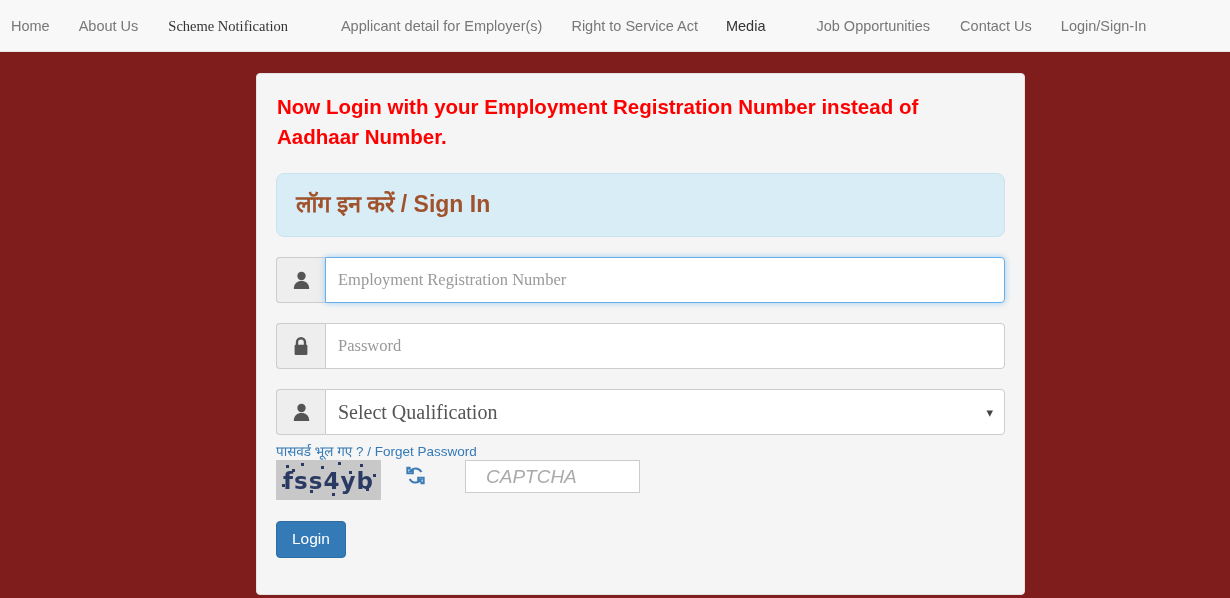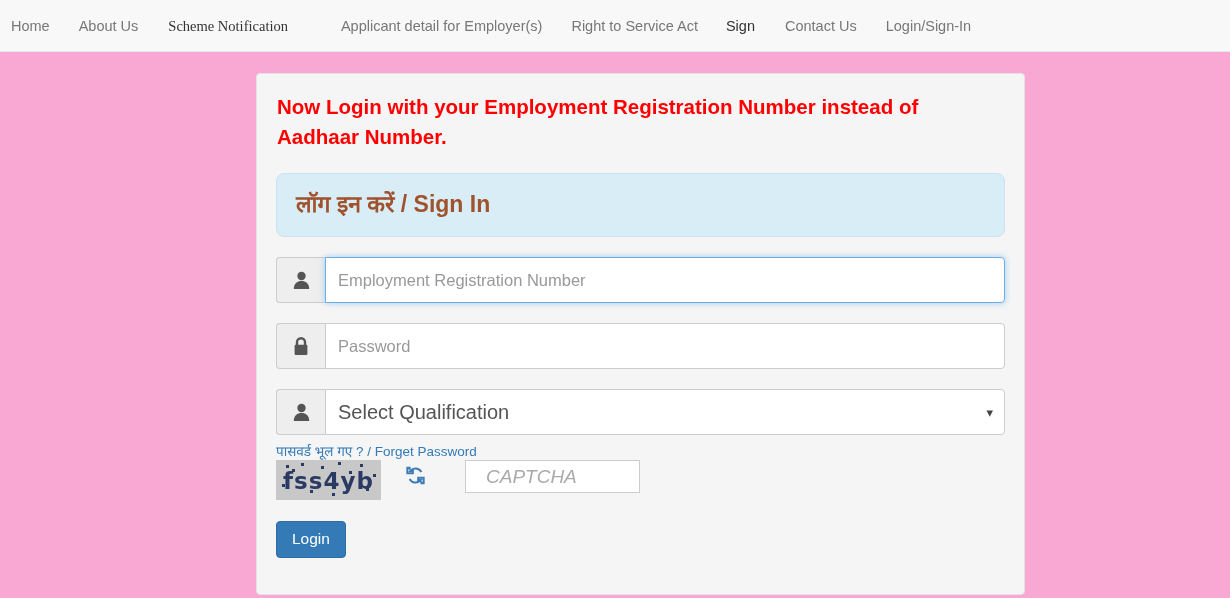--- a/index.html
+++ b/index.html
@@ -44,21 +44,21 @@
   .nav-rtsa            { margin-left: 29px; }
   .nav-media           { margin-left: 28px; }
   .nav-jobs            { margin-left: 51px; }
   .nav-contact         { margin-left: 30px; }
   .nav-login           { margin-left: 29px; }
 
   
   .page {
     width: 1230px;
     height: 546px;
-    background: #f9a8d4;
+    background: #7f1d1d;
     position: relative;
   }
 
   .panel {
     position: absolute;
     left: 256px;
     top: 21px;
     width: 769px;
     height: 522px;
     background: #f5f5f5;
@@ -115,21 +115,21 @@
     align-items: center;
     justify-content: center;
   }
   .input-addon svg { display: block; }
 
   .form-control {
     flex: 1;
     border: 1px solid #cccccc;
     border-radius: 0 4px 4px 0;
     background: #ffffff;
-    font-family: Liberation Sans, sans-serif;
+    font-family: Liberation Serif, serif;
     font-size: 16.5px;
     color: #555555;
     padding: 0 12px;
     outline: none;
     min-width: 0;
   }
   .form-control::placeholder { color: #999999; opacity: 1; }
 
   .form-control.focused {
     border: 1px solid #66afe9;
@@ -263,21 +263,22 @@
 </style>
 </head>
 <body>
 
 <div class="navbar">
   <a class="nav-item nav-home">Home</a>
   <a class="nav-item nav-about">About Us</a>
   <a class="nav-item nav-scheme active">Scheme Notification</a>
   <a class="nav-item nav-applicant">Applicant detail for Employer(s)</a>
   <a class="nav-item nav-rtsa">Right to Service Act</a>
-  <a class="nav-item nav-media active">Sign</a>
+  <a class="nav-item nav-media active">Media</a>
+  <a class="nav-item nav-jobs">Job Opportunities</a>
   <a class="nav-item nav-contact">Contact Us</a>
   <a class="nav-item nav-login">Login/Sign-In</a>
 </div>
 
 <div class="page">
 
   <div class="panel">
     <div class="panel-inner">
 
       

